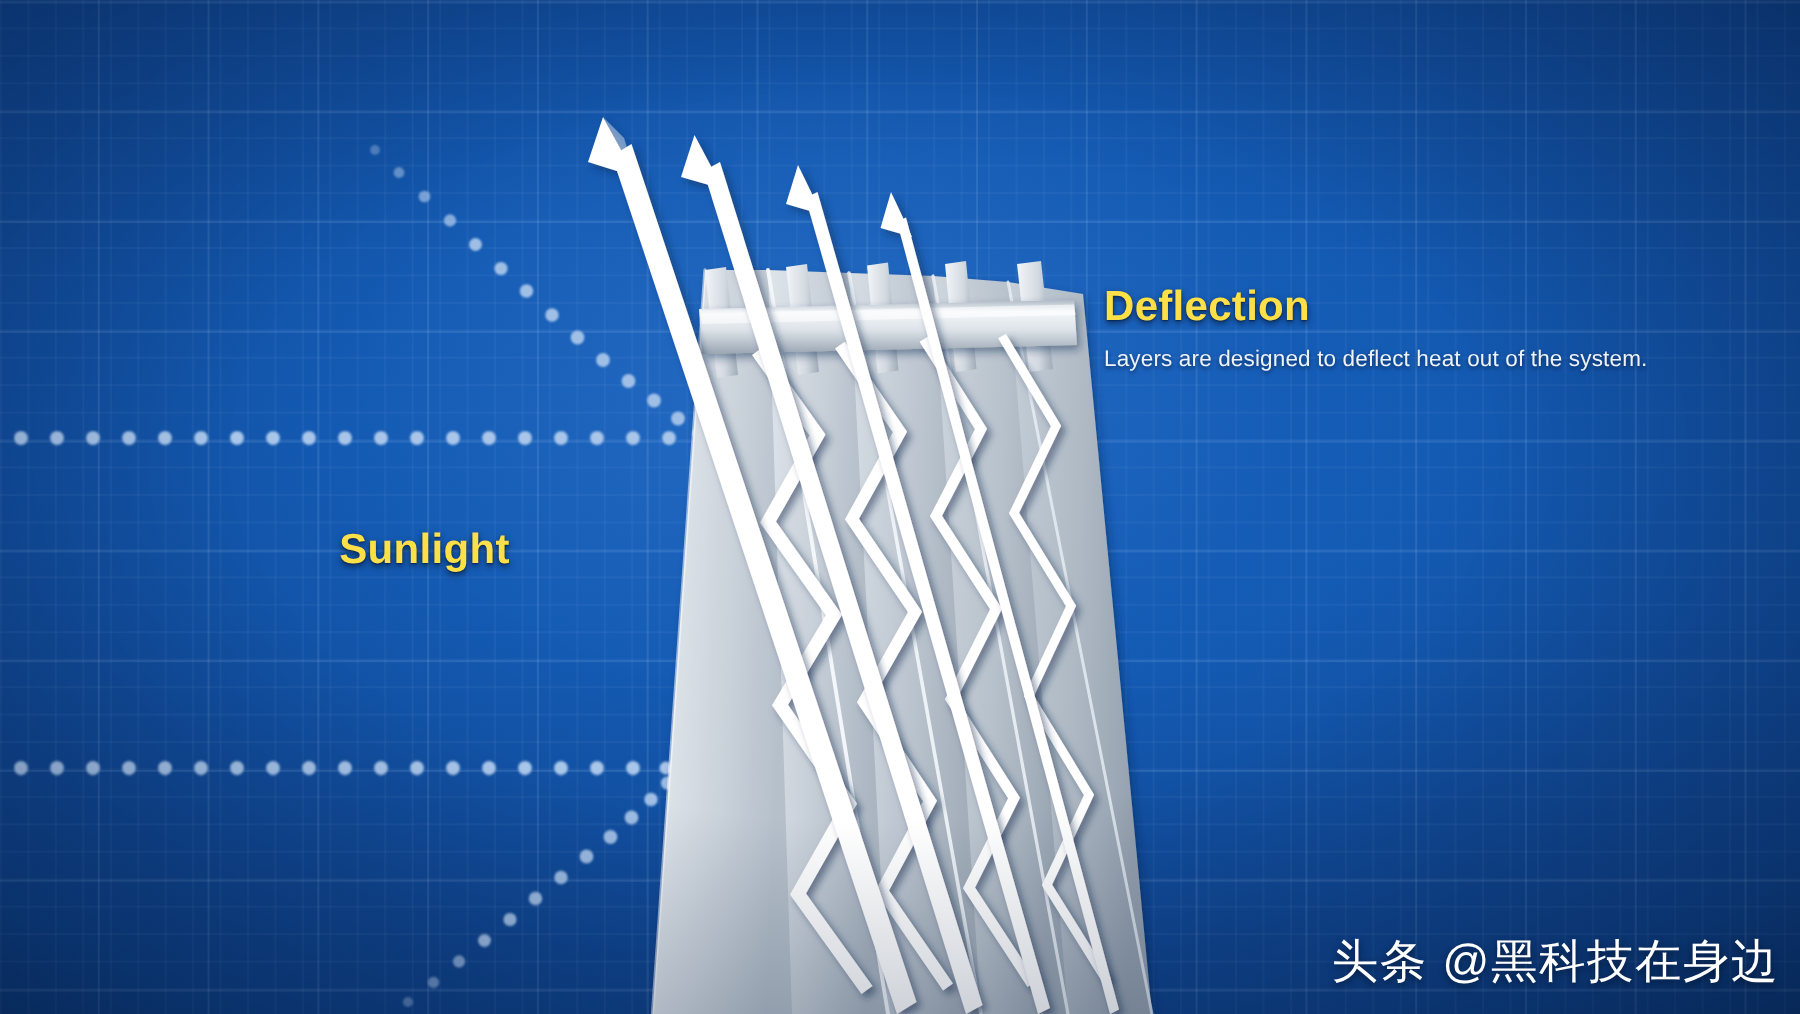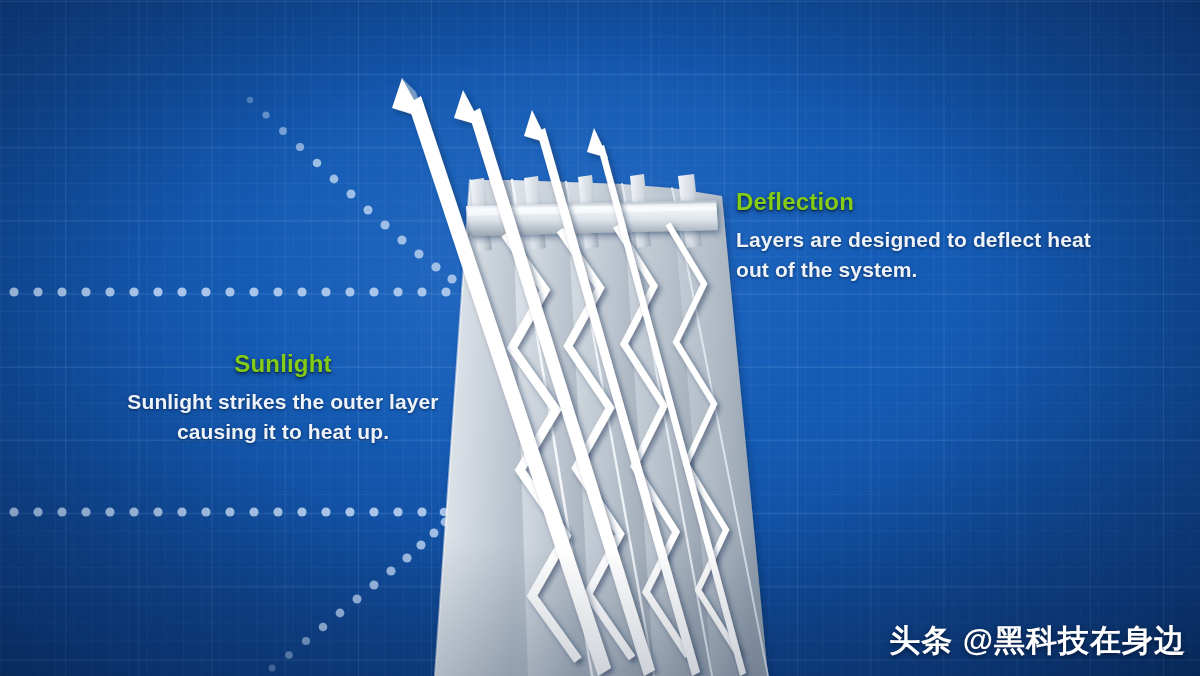--- a/index.html
+++ b/index.html
@@ -60,46 +60,46 @@
   
   .dotpath { position: absolute; left: 0; top: 0; }
 
   
   .shield { position: absolute; left: 0; top: 0; }
 
   
   .callout { position: absolute; }
   .callout h2 {
     margin: 0 0 9px 0;
-    font-size: 24px;
+    font-size: 28px;
     font-weight: bold;
-    color: #84cc16;
+    color: #fde047;
     letter-spacing: 0.2px;
     text-shadow: 0 2px 4px rgba(4,24,56,0.78), 0 1px 1px rgba(4,24,56,0.6);
   }
   .callout p {
     margin: 0;
-    font-size: 21px;
-    font-weight: bold;
+    font-size: 15px;
+    font-weight: normal;
     line-height: 1.45;
     color: #eef3fa;
     letter-spacing: 0.1px;
     text-shadow: 0 1px 3px rgba(4,24,56,0.7);
   }
   #callout-sunlight { left: 118px; top: 350px; width: 330px; text-align: center; }
   #callout-deflection { left: 736px; top: 188px; width: 370px; }
   #callout-stable { left: 800px; top: 444px; width: 360px; }
 
   
   #watermark {
     position: absolute;
     right: 14px;
     bottom: 14px;
     font-size: 31px;
-    font-weight: bold;
+    font-weight: normal;
     color: #ffffff;
     letter-spacing: 1px;
     text-shadow: 0 2px 5px rgba(3,20,48,0.85);
     white-space: nowrap;
   }
 </style>
 </head>
 <body>
 
 <div id="stage">
@@ -309,21 +309,20 @@
         <path fill="#ffffff" d="M740,676 L746,673 L604,145 L598,148 Z"></path>
         <path fill="#ffffff" d="M594,128 L608,158 L587,152 Z"></path>
       </g>
     </g>
   </svg>
 
   <div class="bg-vignette"></div>
 
   <div class="callout" id="callout-sunlight">
     <h2>Sunlight</h2>
-    <p>Sunlight strikes the outer layer causing it to heat up.</p>
   </div>
 
   <div class="callout" id="callout-deflection">
     <h2>Deflection</h2>
     <p>Layers are designed to deflect heat out of the system.</p>
   </div>
 
 
   <div id="watermark">头条 @黑科技在身边</div>
 

